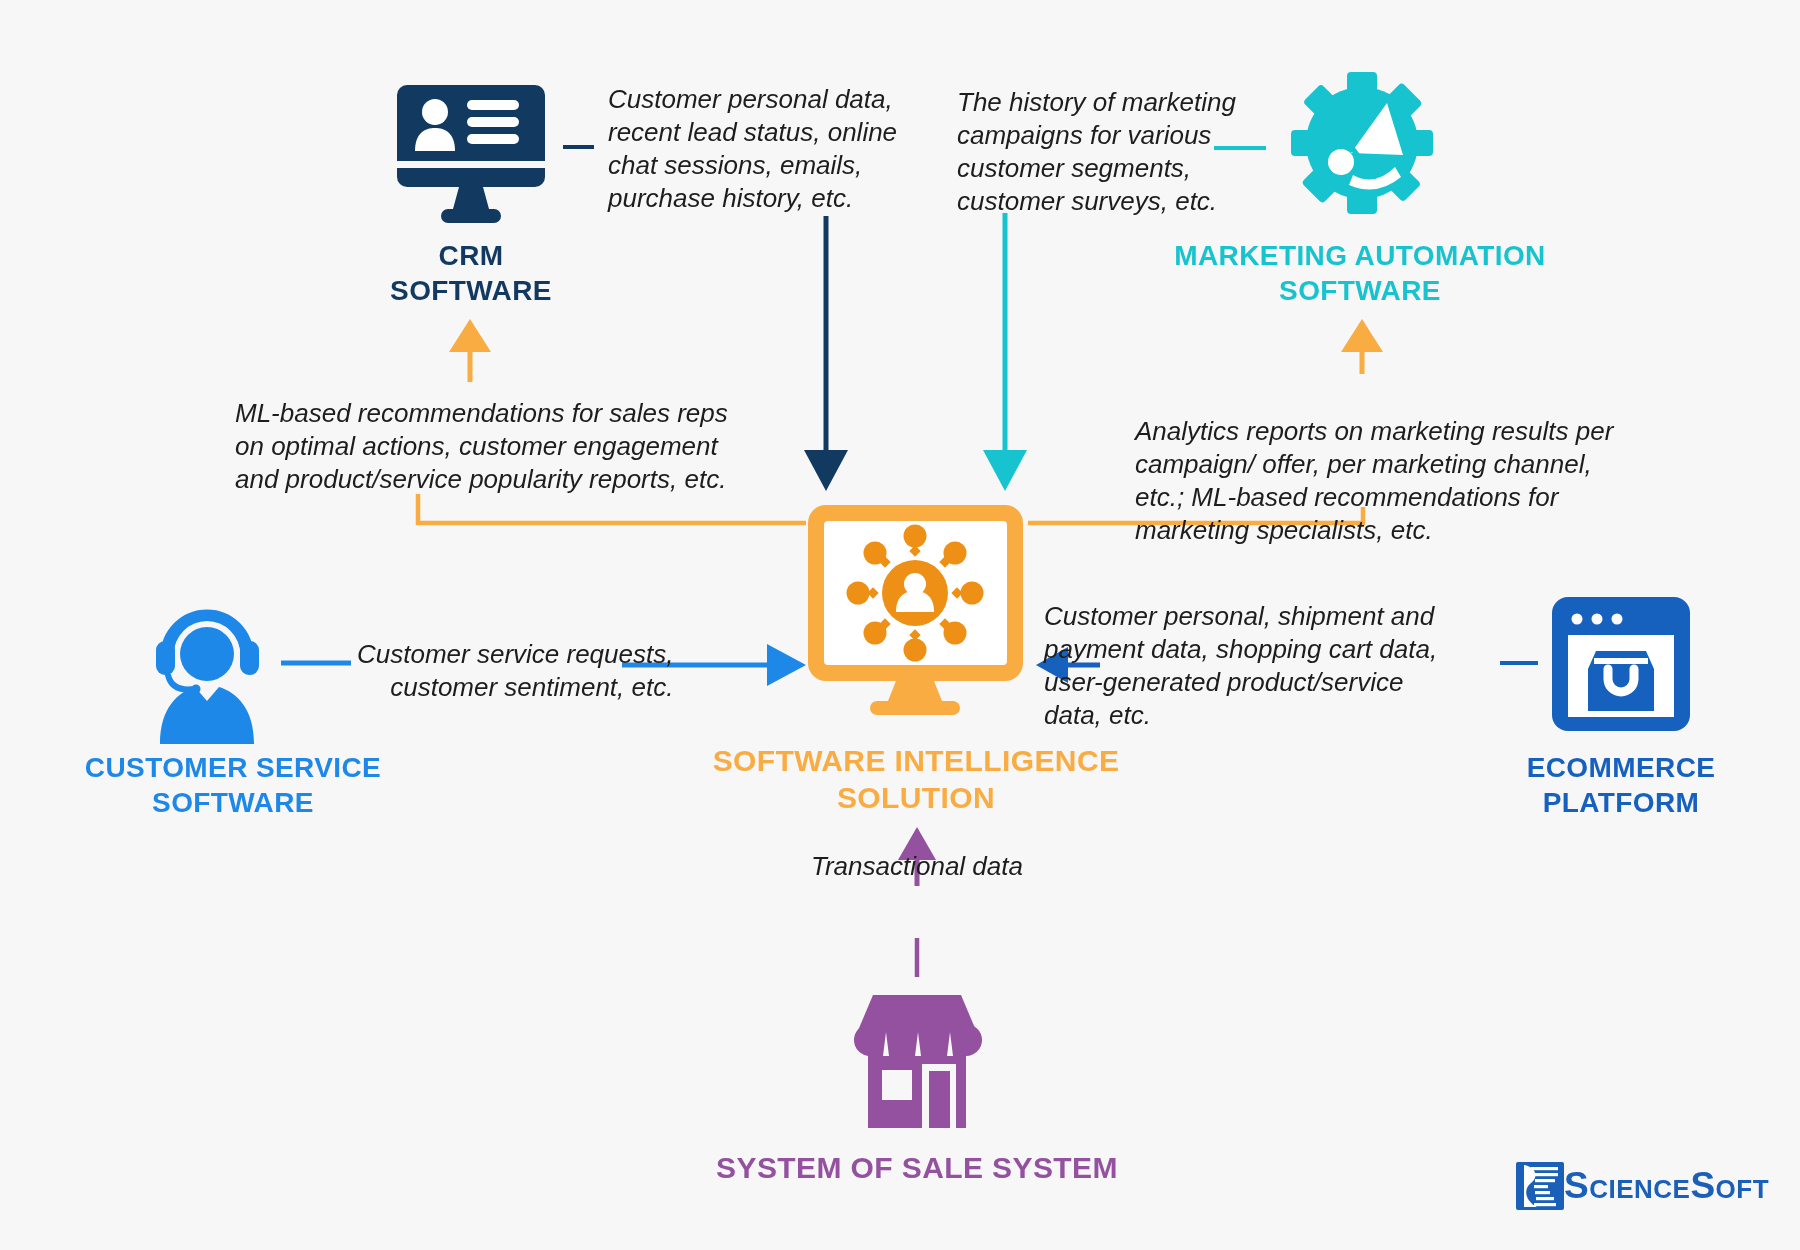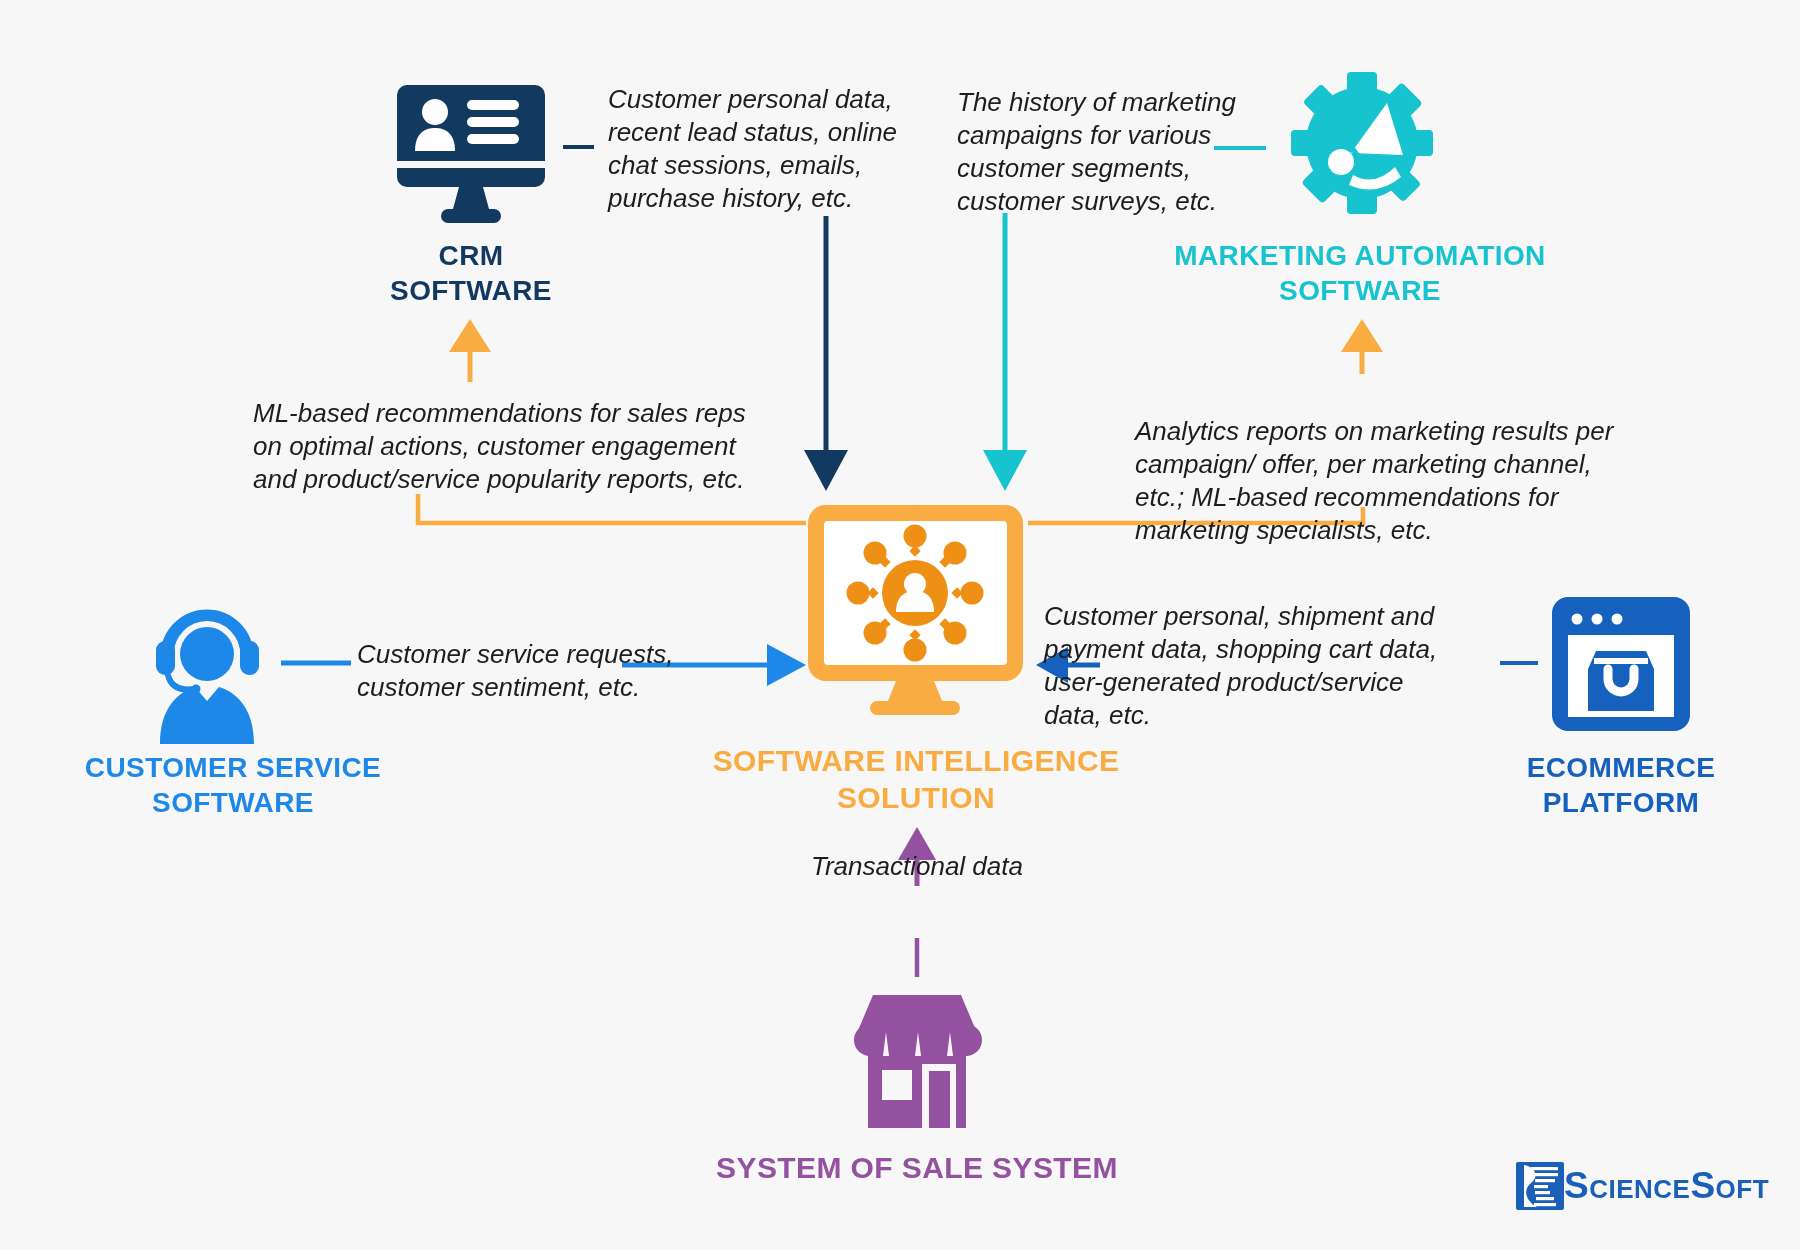--- a/index.html
+++ b/index.html
@@ -112,21 +112,21 @@
   </div>
   <div class="node-label lbl-teal" style="left:1130px; top:238px; width:460px;">
     <div>MARKETING AUTOMATION</div>
     <div>SOFTWARE</div>
   </div>
   <div class="annotation" style="left:957px; top:86px;">The history of marketing
 campaigns for various
 customer segments,
 customer surveys, etc.</div>
 
-  <div class="annotation" style="left:253px; top:397px;">ML-based recommendations for sales reps
+  <div class="annotation" style="left:235px; top:397px;">ML-based recommendations for sales reps
 on optimal actions, customer engagement
 and product/service popularity reports, etc.</div>
 
   <div class="annotation" style="left:1135px; top:399px;margin-top:16px;">Analytics reports on marketing results per
 campaign/ offer, per marketing channel,
 etc.; ML-based recommendations for
 marketing specialists, etc.</div>
 
   <div class="icon-box" style="left:150px; top:586px;">
     <svg width="115" height="158" viewBox="0 0 115 158">
@@ -137,21 +137,21 @@
       <rect class="fill-bblue" x="90" y="55" width="19" height="34" rx="9"></rect>
       <path class="stroke-bblue" d="M18,89 Q22,106 44,103" stroke-width="6" fill="none" stroke-linecap="round"></path>
       <circle class="fill-bblue" cx="46" cy="103" r="4.5"></circle>
       <path class="fill-bblue" d="M10,158 C10,122 28,106 45,101 L57,115 L69,101 C86,106 104,122 104,158 Z"></path>
     </svg>
   </div>
   <div class="node-label lbl-bblue" style="left:33px; top:750px; width:400px;">
     <div>CUSTOMER SERVICE</div>
     <div>SOFTWARE</div>
   </div>
-  <div class="annotation" style="left:357px; top:638px;">Customer service requests,
+  <div class="annotation" style="left:357px; top:638px;text-align:right;">Customer service requests,
 customer sentiment, etc.</div>
 
   <div class="icon-box" style="left:1552px; top:597px;">
     <svg width="138" height="134" viewBox="0 0 138 134">
       <rect class="fill-rblue" x="0" y="0" width="138" height="134" rx="16"></rect>
       <circle cx="25" cy="22" r="5.5" fill="#fff"></circle>
       <circle cx="45" cy="22" r="5.5" fill="#fff"></circle>
       <circle cx="65" cy="22" r="5.5" fill="#fff"></circle>
       <rect x="16" y="38" width="106" height="82" fill="#fff"></rect>
       <path class="fill-rblue" d="M44,54 L94,54 L102,72 L102,114 L36,114 L36,72 Z"></path>

